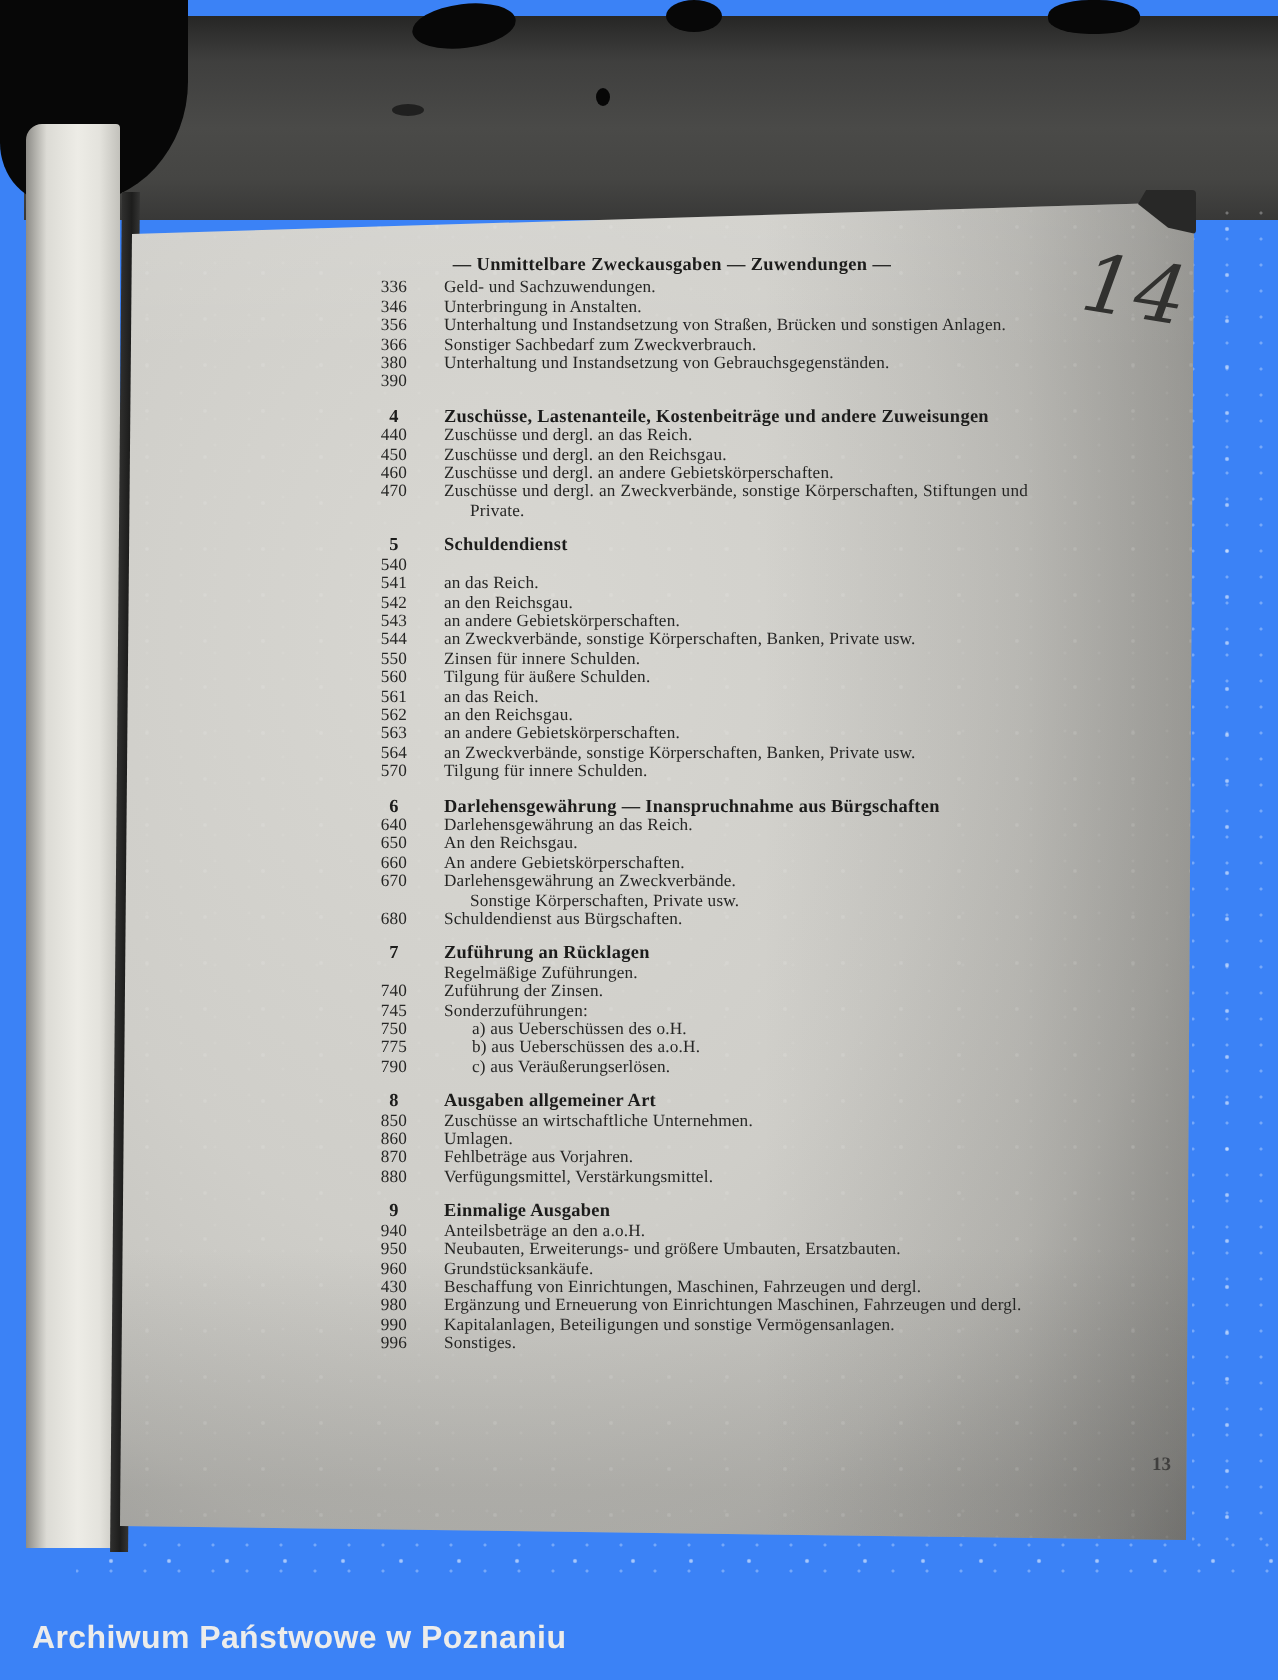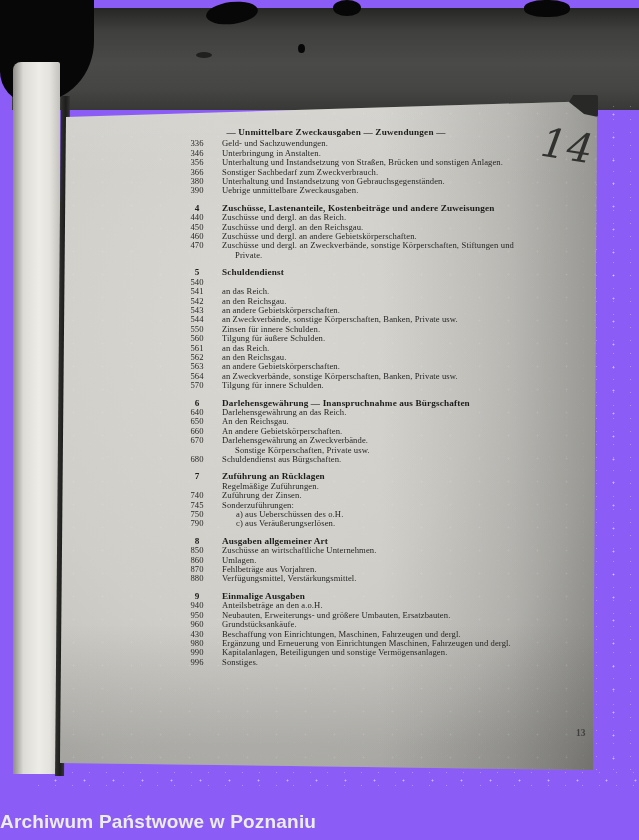--- a/index.html
+++ b/index.html
@@ -1,16 +1,16 @@
 <!DOCTYPE html>
 <html><head>
 <meta charset="utf-8">
 <style>
   html,body{margin:0;padding:0;background:#060606;}
-  #screen{position:relative;width:639px;height:840px;background:#8b5cf6;overflow:hidden;
+  #screen{position:relative;width:639px;height:840px;background:#3b82f6;overflow:hidden;
           font-family:"Liberation Serif",serif;}
 
   
   .top-band{position:absolute;left:12px;top:8px;width:627px;height:102px;
     background:linear-gradient(180deg,#262625 0%,#3f3f3e 22%,#4a4a48 55%,#454543 80%,#383837 100%);}
   .blob{position:absolute;background:#070707;}
   .blob.b1{left:0;top:0;width:94px;height:102px;border-radius:0 0 60% 30%;}
   .blob.b2{left:206px;top:2px;width:52px;height:22px;border-radius:50%;transform:rotate(-7deg);}
   .blob.b3{left:333px;top:0px;width:28px;height:16px;border-radius:50%;}
   .blob.b4{left:524px;top:0px;width:46px;height:17px;border-radius:45%;}
@@ -57,22 +57,22 @@
     padding-right:26px;letter-spacing:.2px;margin-bottom:2px;}
   .row{display:flex;align-items:baseline;}
   .num{flex:0 0 26px;text-align:center;margin-right:12px;white-space:nowrap;}
   .txt{flex:1;text-align:justify;padding-left:13px;text-indent:-13px;white-space:pre-line;}
   .row.header .num,.row.header .txt{font-weight:700;font-size:9.2px;color:#1c1c1b;letter-spacing:.15px;}
   .row.indent .txt{padding-left:27px;}
 
   .page-number{position:absolute;left:520px;top:631px;font-weight:700;font-size:9.5px;color:#403f3e;}
 
   
-  .caption{position:absolute;left:0;top:811px;
-    font-family:"Liberation Sans",sans-serif;font-weight:700;font-size:19px;
+  .caption{position:absolute;left:16px;top:811px;
+    font-family:"Liberation Sans",sans-serif;font-weight:700;font-size:16px;
     color:#ececeb;letter-spacing:.2px;}
 </style>
 </head>
 <body>
 
 <div id="screen">
 
   <div class="top-band"></div>
   <div class="blob b1"></div>
   <div class="blob b2"></div>
@@ -107,21 +107,20 @@
           <div class="row">
             <span class="num">366</span>
             <span class="txt">Sonstiger Sachbedarf zum Zweckverbrauch.</span>
           </div>
           <div class="row">
             <span class="num">380</span>
             <span class="txt">Unterhaltung und Instandsetzung von Gebrauchsgegenständen.</span>
           </div>
           <div class="row">
             <span class="num">390</span>
-            <span class="txt">Uebrige unmittelbare Zweckausgaben.</span>
           </div>
         </div>
         <div class="section">
           <div class="row header">
             <span class="num">4</span>
             <span class="txt">Zuschüsse, Lastenanteile, Kostenbeiträge und andere Zuweisungen</span>
           </div>
           <div class="row">
             <span class="num">440</span>
             <span class="txt">Zuschüsse und dergl. an das Reich.</span>
@@ -234,20 +233,24 @@
           </div>
           <div class="row">
             <span class="num">745</span>
             <span class="txt">Sonderzuführungen:</span>
           </div>
           <div class="row indent">
             <span class="num">750</span>
             <span class="txt">a) aus Ueberschüssen des o.H.</span>
           </div>
           <div class="row indent">
+            <span class="num">775</span>
+            <span class="txt">b) aus Ueberschüssen des a.o.H.</span>
+          </div>
+          <div class="row indent">
             <span class="num">790</span>
             <span class="txt">c) aus Veräußerungserlösen.</span>
           </div>
         </div>
         <div class="section">
           <div class="row header">
             <span class="num">8</span>
             <span class="txt">Ausgaben allgemeiner Art</span>
           </div>
           <div class="row">

